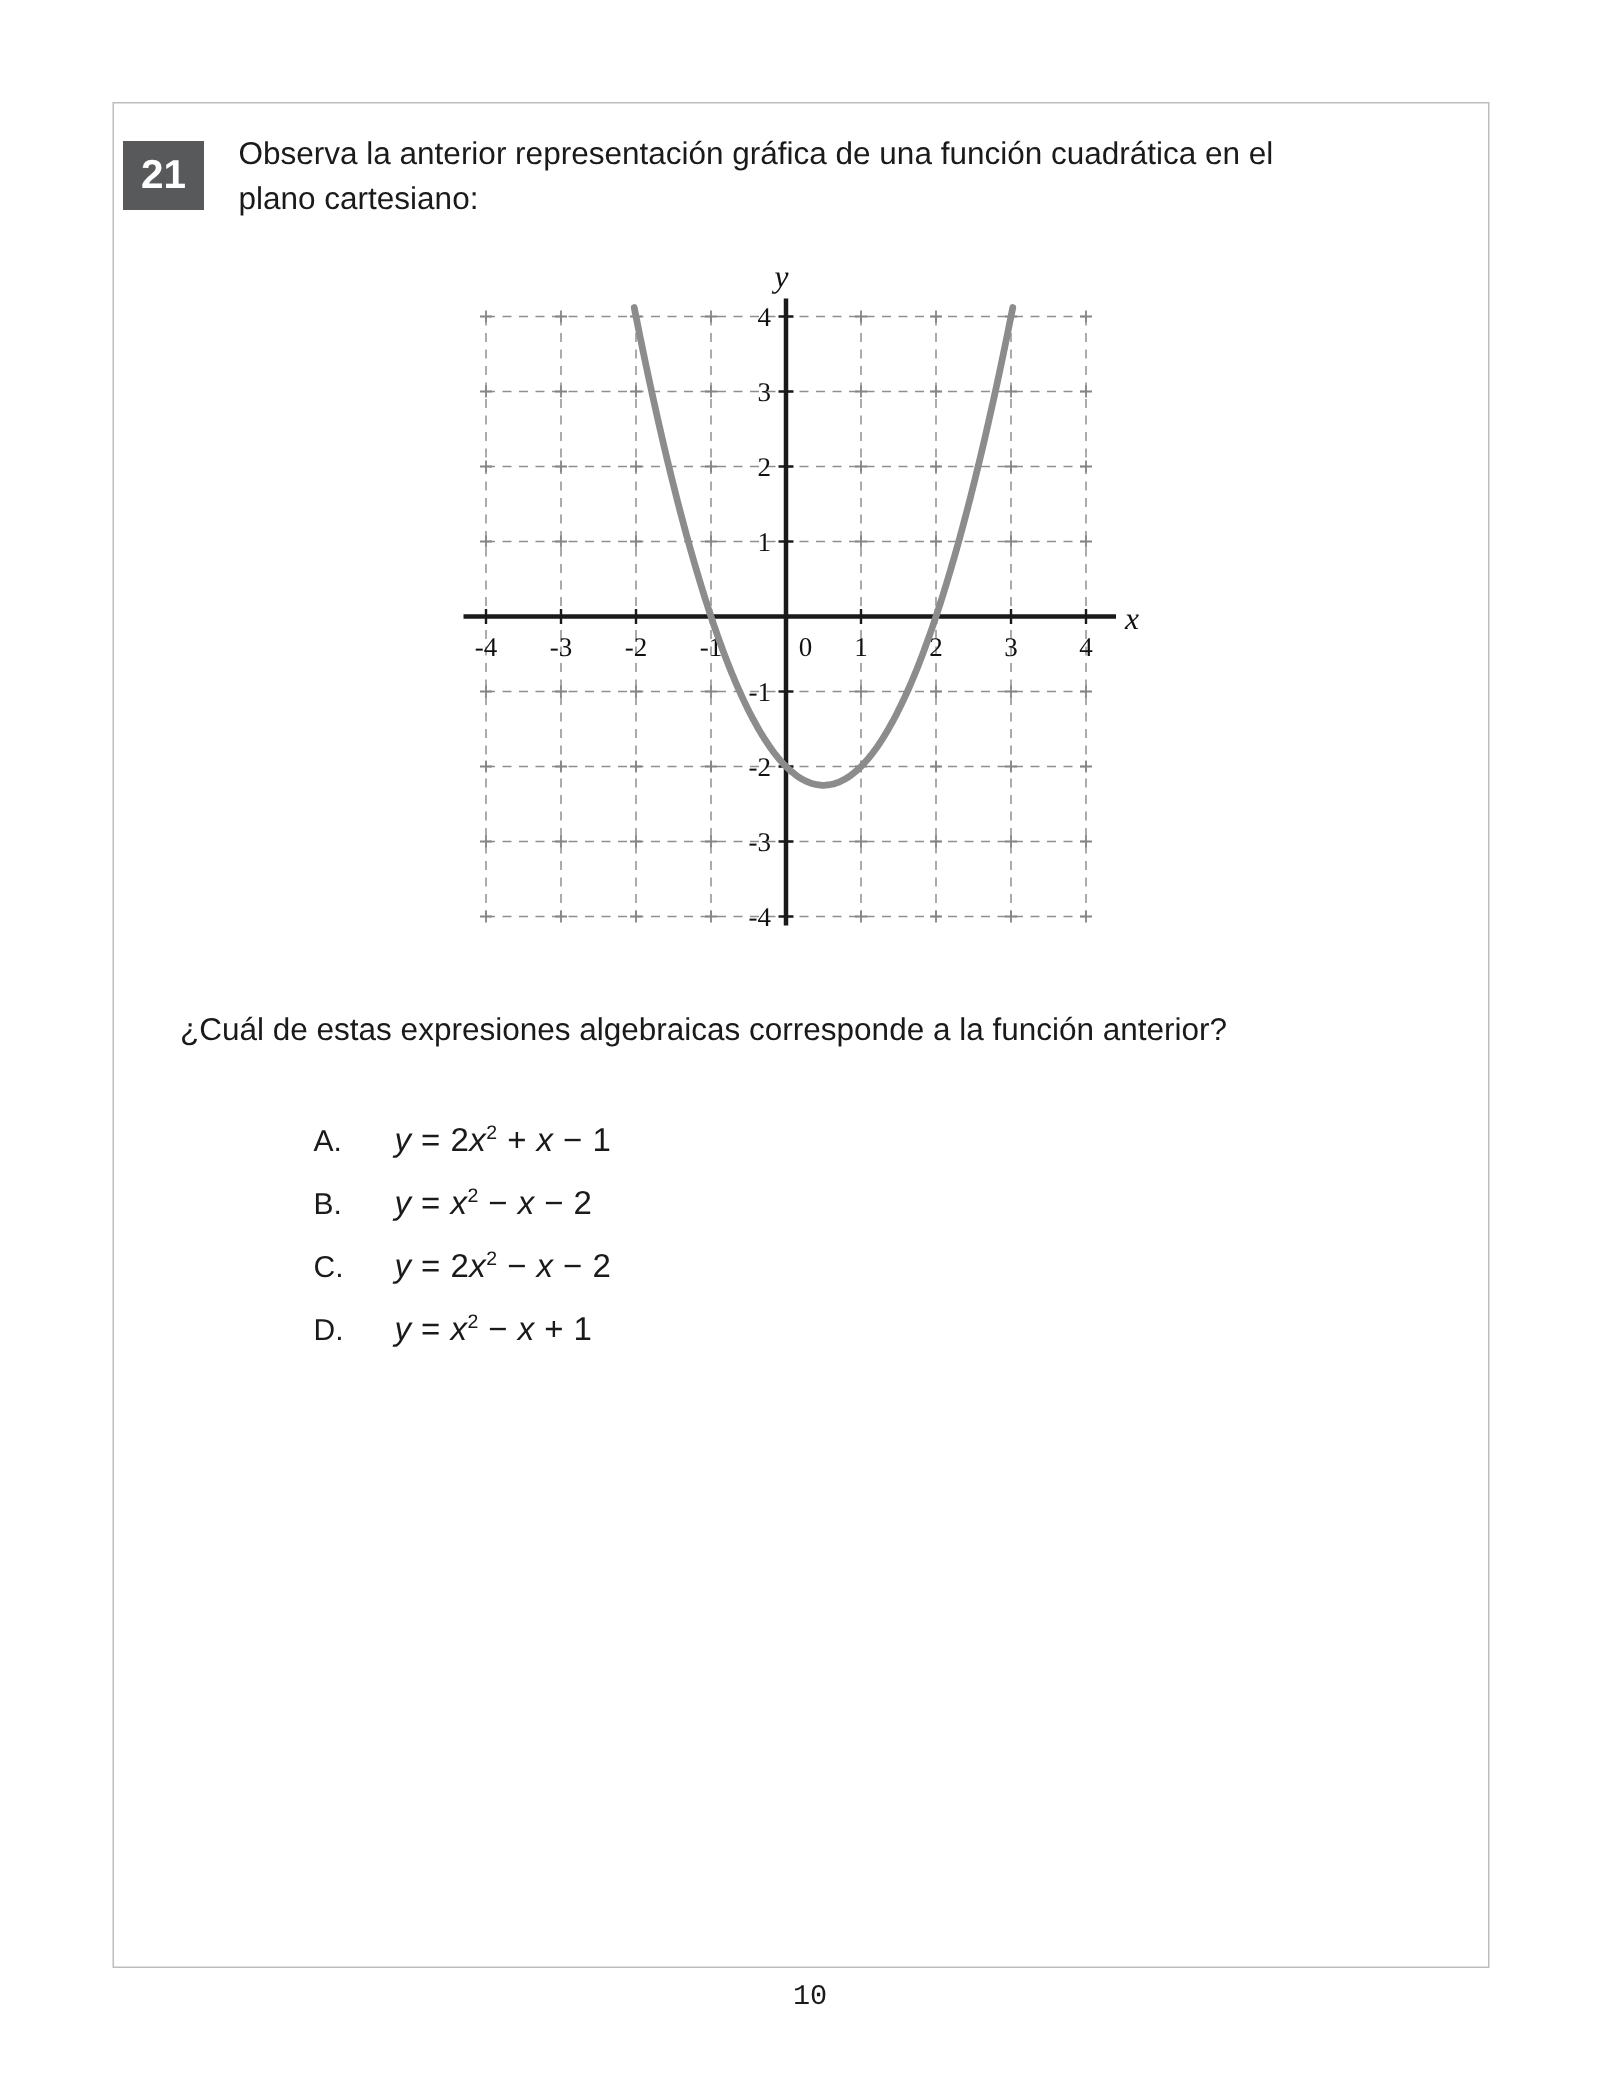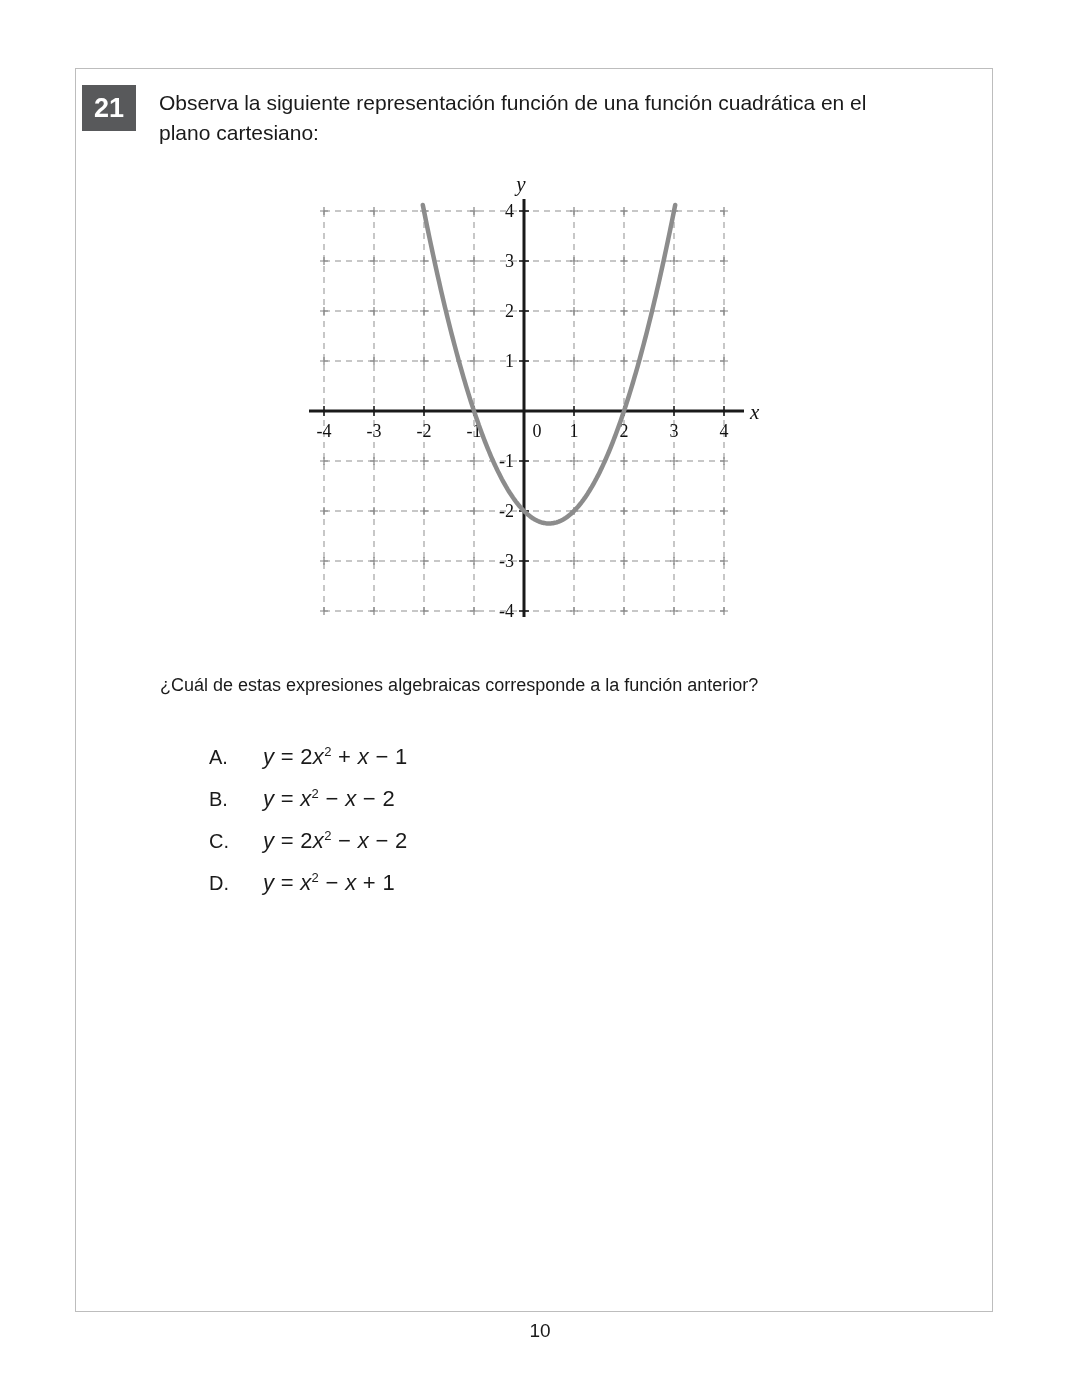--- a/index.html
+++ b/index.html
@@ -6,60 +6,60 @@
   body {
     width:1080px; height:1397px; position:relative;
     background:#ffffff; color:#1a1a1a;
     font-family:"Liberation Sans", sans-serif;
   }
   .frame {
     position:absolute; left:75px; top:68px;
     width:918px; height:1244px; box-sizing:border-box;
     border:1.5px solid #bdbdbd; background:#ffffff;
   }
-  .q-header { display:flex; align-items:flex-start; margin-top:16px; }
+  .q-header { display:flex; align-items:center; margin-top:16px; }
   .q-badge {
     width:54px; height:46px; margin-left:6px; flex:none;
     background:#58595b; color:#ffffff;
     font-size:27px; font-weight:bold;
     display:flex; align-items:center; justify-content:center;
   }
   .q-prompt {
     margin-left:23px; padding-top:3px; width:830px;
     font-size:21px; line-height:1.45; white-space:pre-line;
   }
   .graph-wrap { margin-top:22px; display:flex; justify-content:center; }
 
   .grid   { stroke:#8f8f8f; stroke-width:1; stroke-dasharray:6 5; fill:none; }
   .cross  { stroke:#858585; stroke-width:1.2; fill:none; }
   .axis   { stroke:#1a1a1a; stroke-width:3; }
   .tick   { stroke:#1a1a1a; stroke-width:1.6; }
   .curve  { fill:none; stroke-width:4.5; stroke-linecap:round; stroke-linejoin:round; }
   .ticklabel { font-family:"Liberation Serif", serif; font-size:18px; fill:#111111; }
   .axislabel { font-family:"Liberation Serif", serif; font-style:italic; font-size:21px; fill:#111111; }
 
-  .sub-prompt { margin-left:84px; margin-top:42px; font-size:18px; }
+  .sub-prompt { margin-left:44px; margin-top:42px; font-size:21px; }
   .options { margin-top:48px; margin-left:133px; }
   .option-row { display:flex; align-items:baseline; height:30px; margin-bottom:12px; }
   .option-letter { width:54px; font-size:20px; }
   .option-expr { font-family:Liberation Sans, sans-serif; font-size:22px; letter-spacing:0.3px; }
   .option-expr sup { font-size:13px; }
   .option-expr i { font-style:italic; }
   .page-number {
     position:absolute; left:0; right:0; top:1320px; text-align:center;
-    font-family:Liberation Sans, sans-serif; font-size:19px;
+    font-family:Liberation Mono, monospace; font-size:19px;
   }
 </style>
 </head>
 <body>
 
 <div class="frame">
   <div class="q-header">
     <div class="q-badge">21</div>
-    <div class="q-prompt">Observa la siguiente representación función de una función cuadrática en el
+    <div class="q-prompt">Observa la anterior representación gráfica de una función cuadrática en el
 plano cartesiano:</div>
   </div>
 
   <div class="graph-wrap">
     <svg id="graph-svg" width="470" height="462" viewBox="0 0 470 462">
         <line class="grid" x1="25" y1="40" x2="25" y2="440"></line>
         <line class="grid" x1="75" y1="40" x2="75" y2="440"></line>
         <line class="grid" x1="125" y1="40" x2="125" y2="440"></line>
         <line class="grid" x1="175" y1="40" x2="175" y2="440"></line>
         <line class="grid" x1="275" y1="40" x2="275" y2="440"></line>

